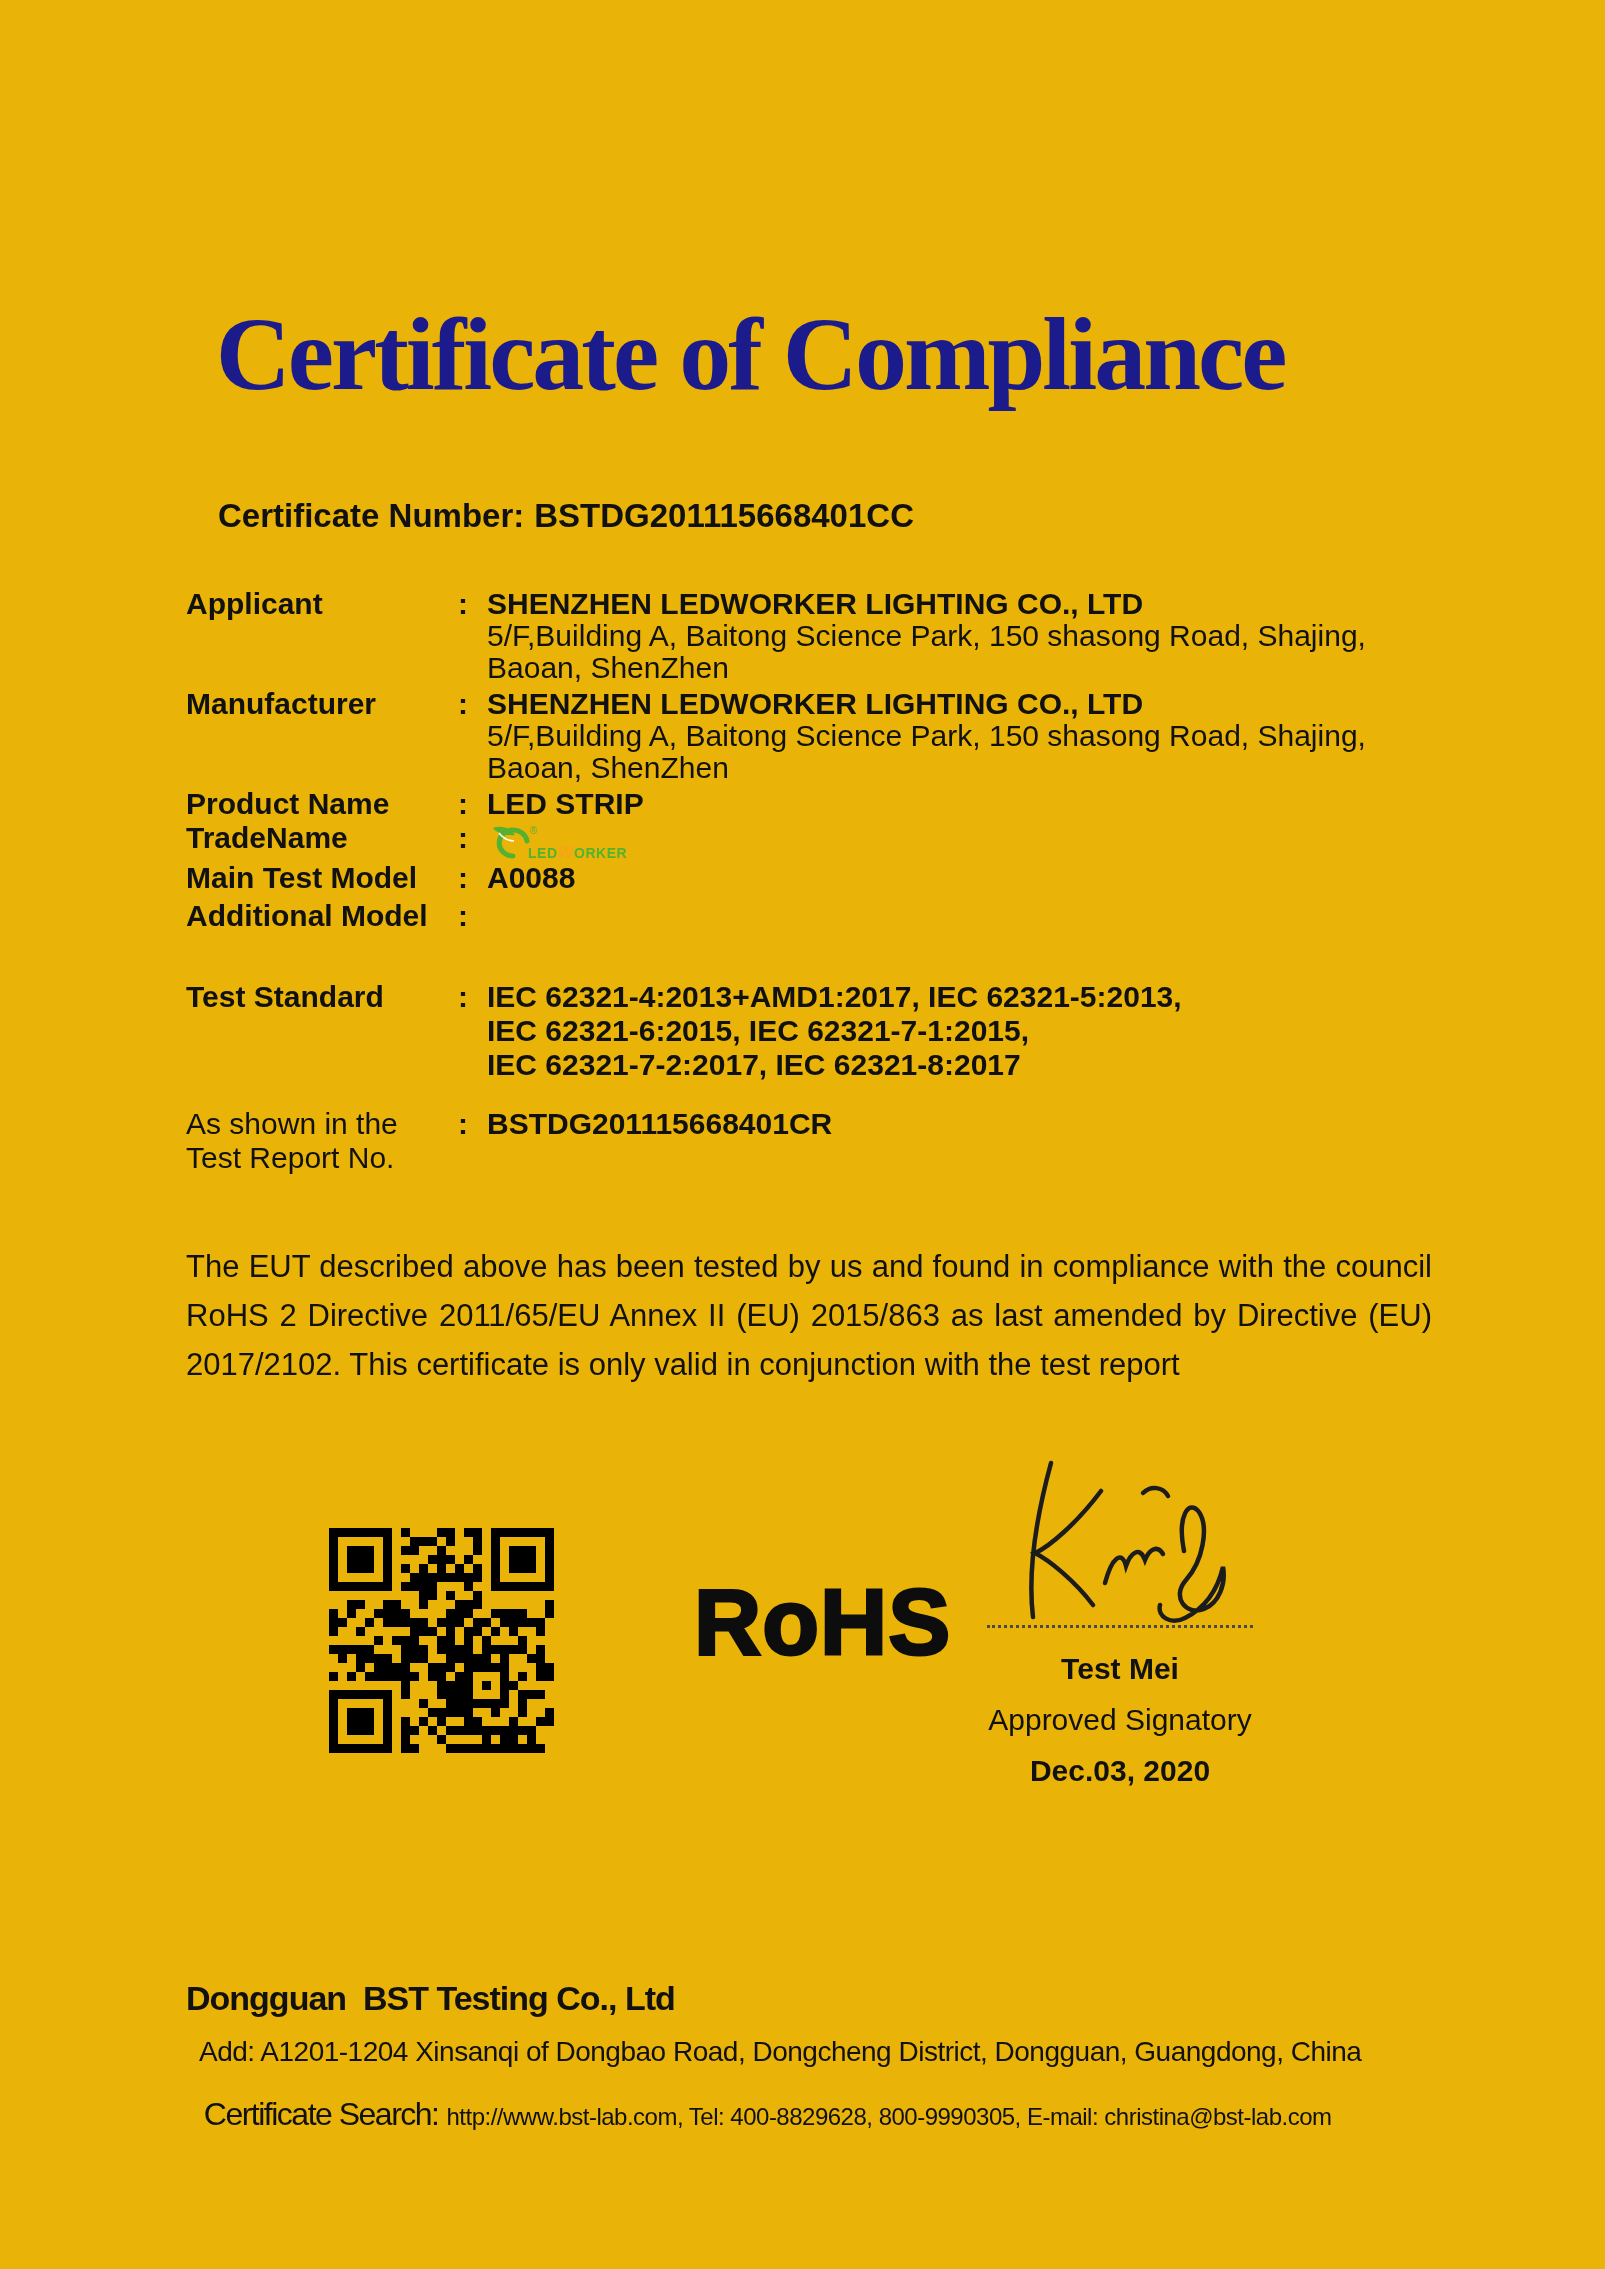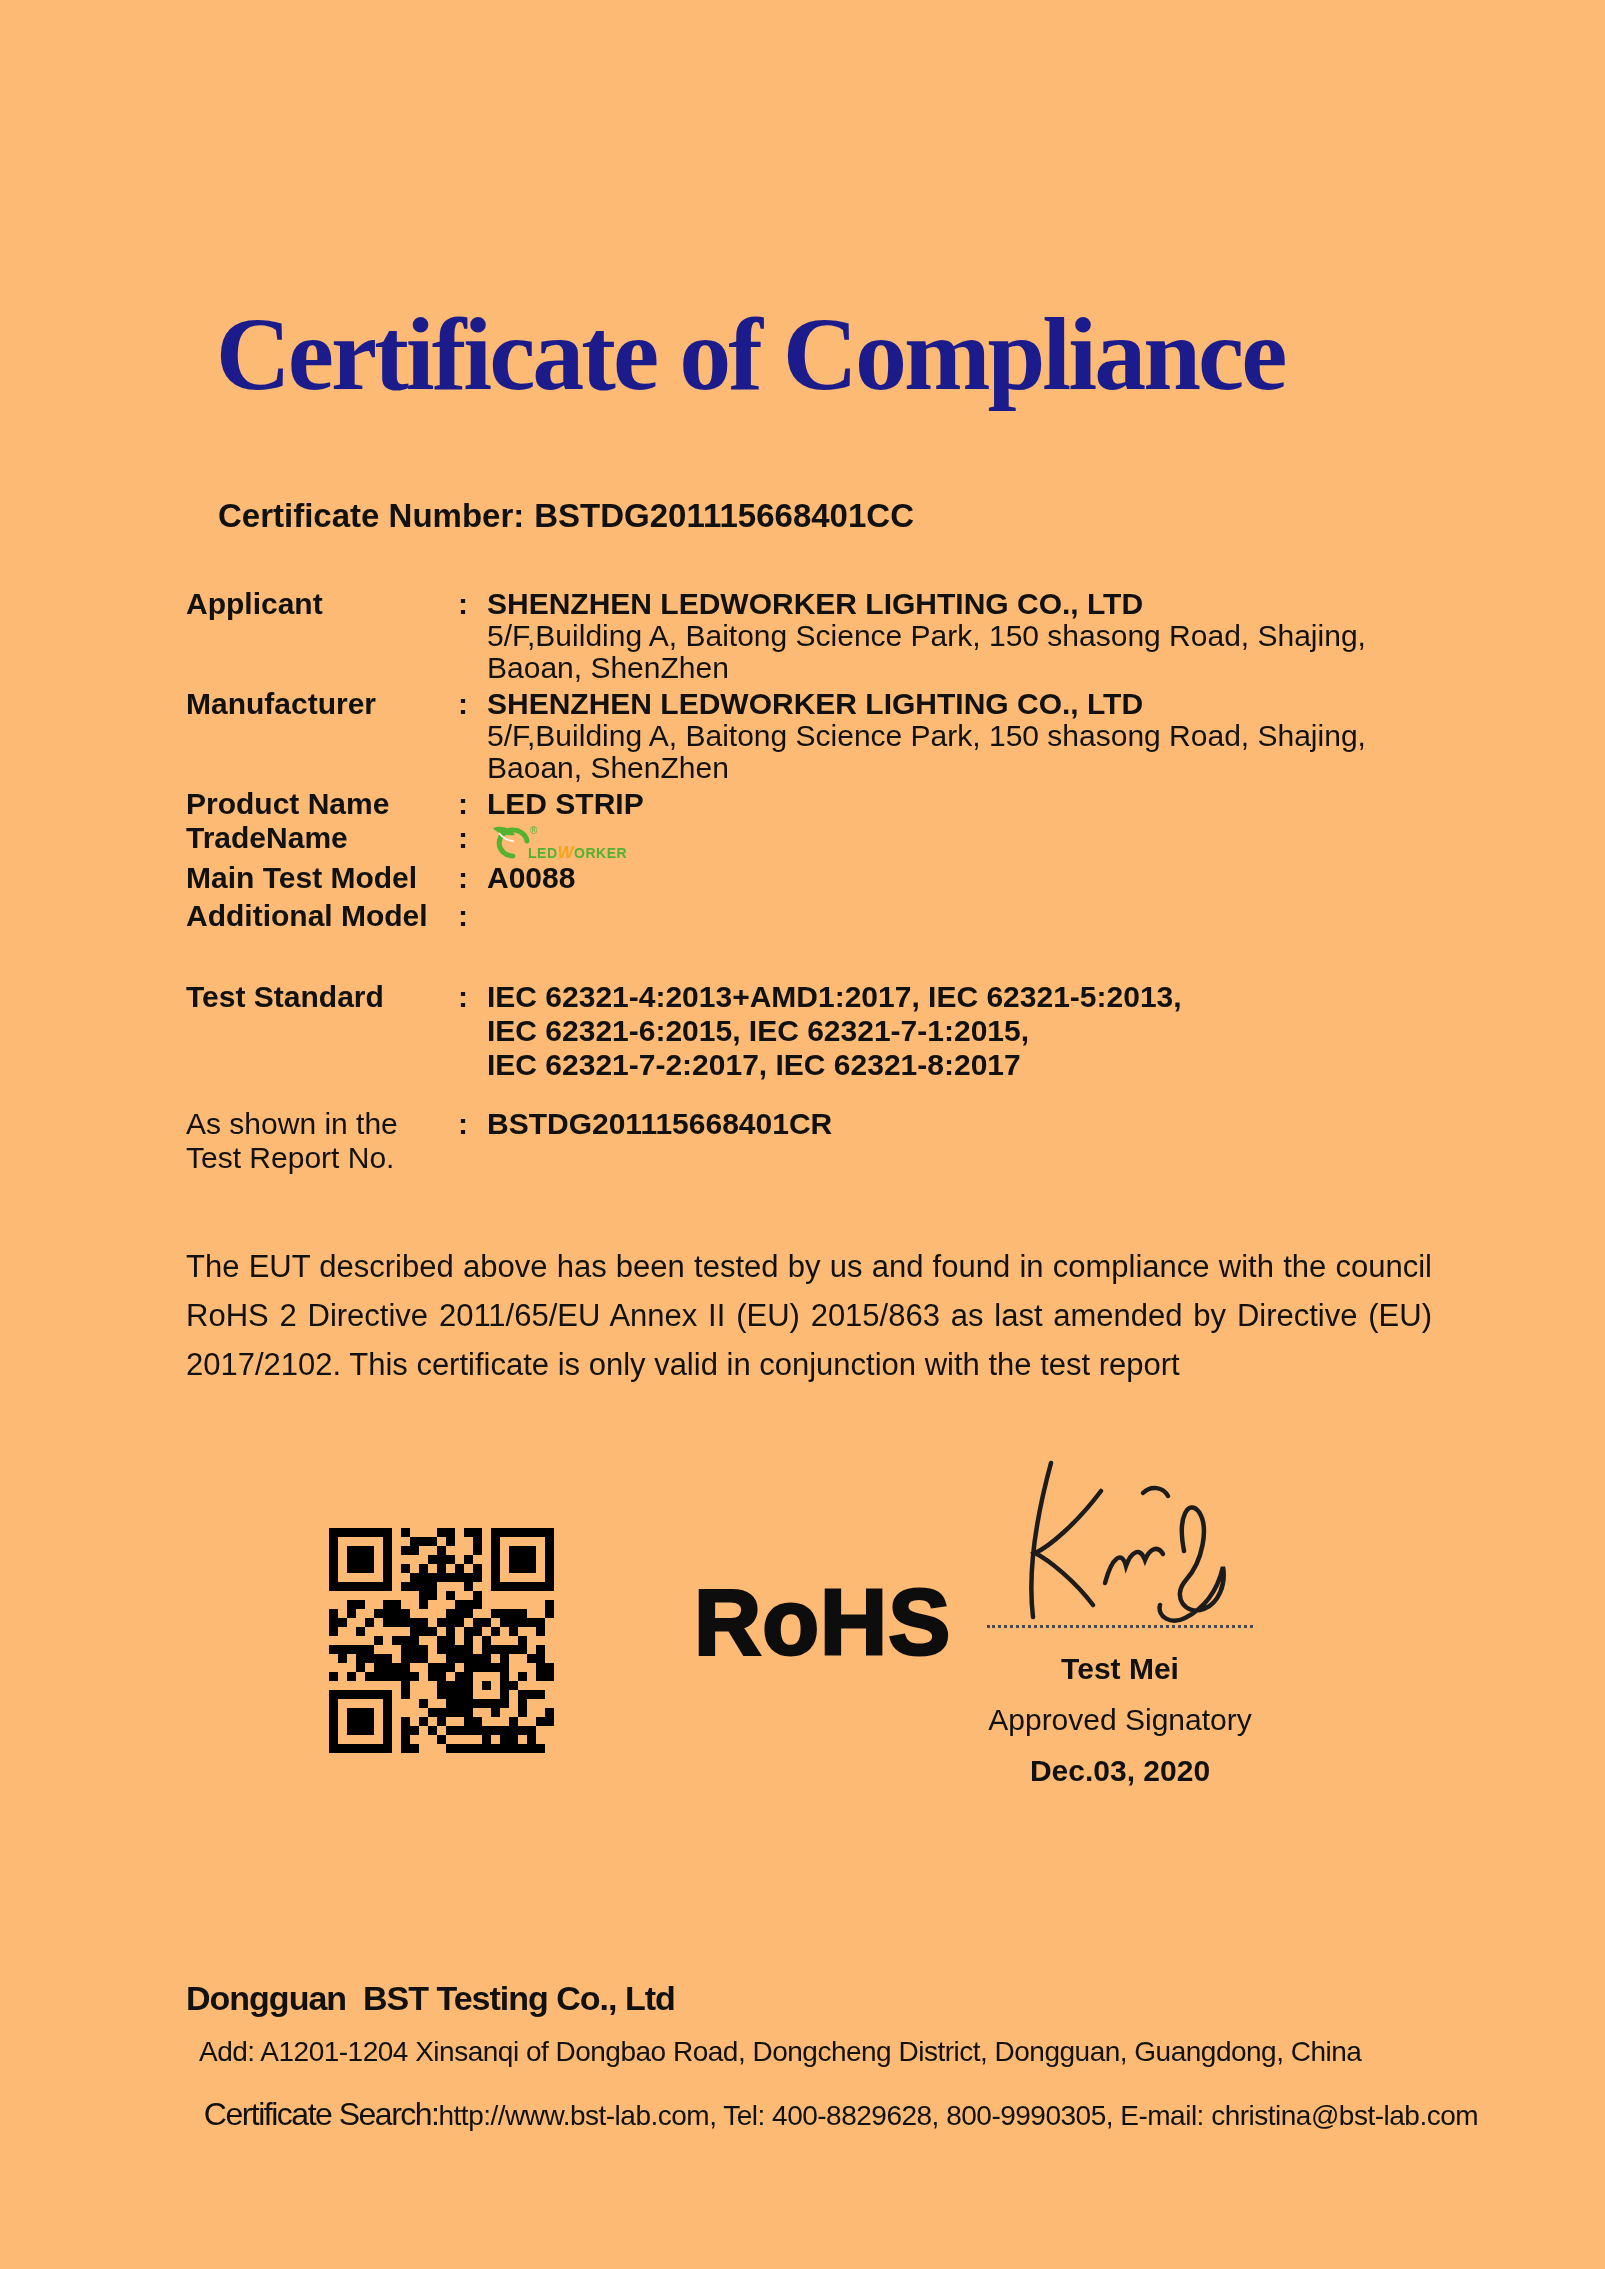--- a/index.html
+++ b/index.html
@@ -1,19 +1,19 @@
 <!DOCTYPE html>
 <html><head>
 <meta charset="utf-8">
 <style>
   html,body{margin:0;padding:0;background:#ffffff;}
   .page{
     position:relative;
     width:1605px;height:2269px;
-    background:#fdba74;
+    background:#eab308;
     font-family:"Liberation Sans","DejaVu Sans",sans-serif;
     color:#111;
     overflow:hidden;
   }
   
   .title{
     position:absolute;top:302px;left:90px;width:1320px;
     text-align:center;
     font-family:"Liberation Serif","DejaVu Serif",serif;
     font-weight:bold;font-size:104px;line-height:1;
@@ -70,21 +70,21 @@
   .f-company{
     position:absolute;top:1979px;left:186px;
     font-size:34px;font-weight:bold;letter-spacing:-1px;white-space:pre;
   }
   .f-address{
     position:absolute;top:2036px;left:199px;
     font-size:28px;letter-spacing:-0.5px;white-space:pre;
   }
   .f-search{position:absolute;top:2078px;left:186px;white-space:pre;}
   .f-search .s-lbl{font-size:32px;letter-spacing:-1.5px;}
-  .f-search .s-val{font-size:28px;letter-spacing:-0.5px;}
+  .f-search .s-val{font-size:24px;letter-spacing:-0.5px;margin-left:8px;}
 </style>
 </head>
 <body>
 
 <div class="page">
 
   <div class="title">Certificate of Compliance</div>
 
   <div class="cert-num">
     <span>Certificate Number:</span><span class="val">BSTDG201115668401CC</span>

